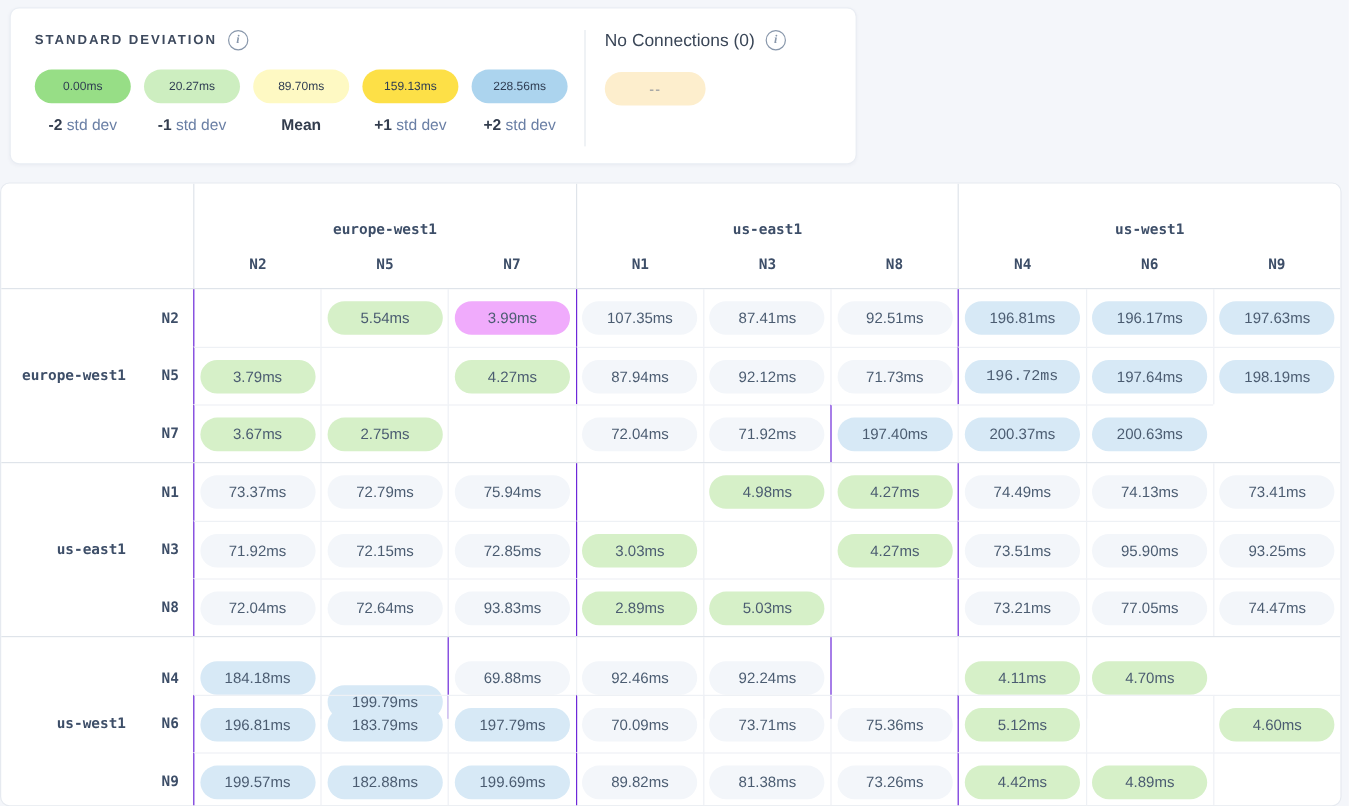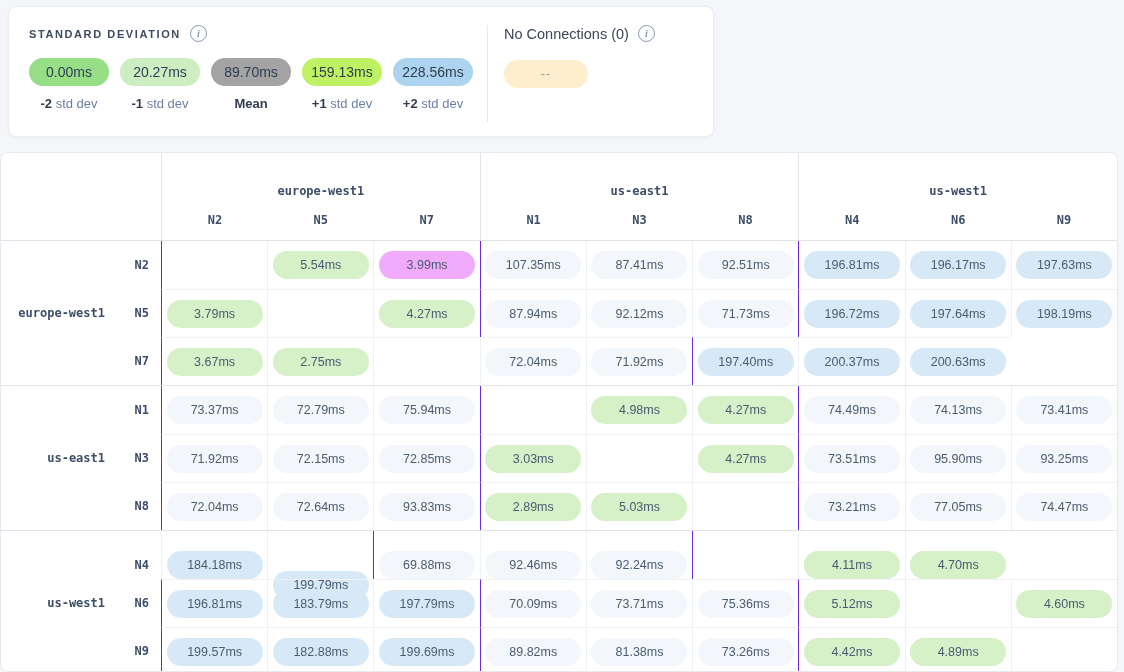--- a/index.html
+++ b/index.html
@@ -28,21 +28,21 @@
   .info-icon{
     width:15px;height:15px;border:1px solid #8897ab;border-radius:50%;
     color:#8897ab;font-size:10px;line-height:15px;text-align:center;
     font-family:"Liberation Serif",serif;font-style:italic;font-weight:bold;
     cursor:pointer;flex:0 0 auto;
   }
   .pill-row{display:flex;gap:11px;margin-top:16px;}
   .lg-pill{
     width:80px;height:28px;border-radius:16px;
     display:flex;align-items:center;justify-content:center;
-    font-size:14px;color:#2f3d52;
+    font-size:10px;color:#2f3d52;
   }
   .label-row{display:flex;gap:11px;margin-top:10px;}
   .lg-label{
     width:80px;text-align:center;font-size:13px;color:#6a7fa5;
     white-space:nowrap;
   }
   .lg-label b{color:#333d4e;font-weight:bold;}
   .nc-pill{
     margin-top:18px;width:84px;height:28px;border-radius:16px;
     display:flex;align-items:center;justify-content:center;
@@ -98,22 +98,22 @@
 
 <div class="card">
   <div class="card-left">
     <div class="title-row">
       <span class="sd-title">STANDARD DEVIATION</span>
       <span class="info-icon">i</span>
     </div>
     <div class="pill-row" id="legend-pills">
         <div class="lg-pill" style="background: rgb(151, 222, 134);">0.00ms</div>
         <div class="lg-pill" style="background: rgb(205, 238, 192);">20.27ms</div>
-        <div class="lg-pill" style="background: #a3a3a3;">89.70ms</div>
-        <div class="lg-pill" style="background: #bef264;">159.13ms</div>
+        <div class="lg-pill" style="background: #fef9c3;">89.70ms</div>
+        <div class="lg-pill" style="background: #fde047;">159.13ms</div>
         <div class="lg-pill" style="background: rgb(172, 212, 238);">228.56ms</div>
       </div>
     <div class="label-row" id="legend-labels">
         <div class="lg-label"><b>-2</b><span>&nbsp;std dev</span></div>
         <div class="lg-label"><b>-1</b><span>&nbsp;std dev</span></div>
         <div class="lg-label"><b>Mean</b></div>
         <div class="lg-label"><b>+1</b><span>&nbsp;std dev</span></div>
         <div class="lg-label"><b>+2</b><span>&nbsp;std dev</span></div>
       </div>
   </div>
@@ -201,21 +201,21 @@
         <div class="mx-cell gs">
           <div class="px" style="background: rgb(243, 246, 250);">87.94ms</div>
         </div>
         <div class="mx-cell ic">
           <div class="px" style="background: rgb(243, 246, 250);">92.12ms</div>
         </div>
         <div class="mx-cell ic">
           <div class="px" style="background: rgb(243, 246, 250); text-align: right;">71.73ms</div>
         </div>
         <div class="mx-cell gs">
-          <div class="px" style="background: rgb(215, 233, 246);">196.72ms</div>
+          <div class="px" style="background: rgb(215, 233, 246); font-family: Liberation Mono, monospace;">196.72ms</div>
         </div>
         <div class="mx-cell ic">
           <div class="px" style="background: rgb(215, 233, 246);">197.64ms</div>
         </div>
         <div class="mx-cell ic">
           <div class="px" style="background: rgb(215, 233, 246);">198.19ms</div>
         </div>
       </div>
       <div class="mx-row rt">
         <div class="mx-label">

